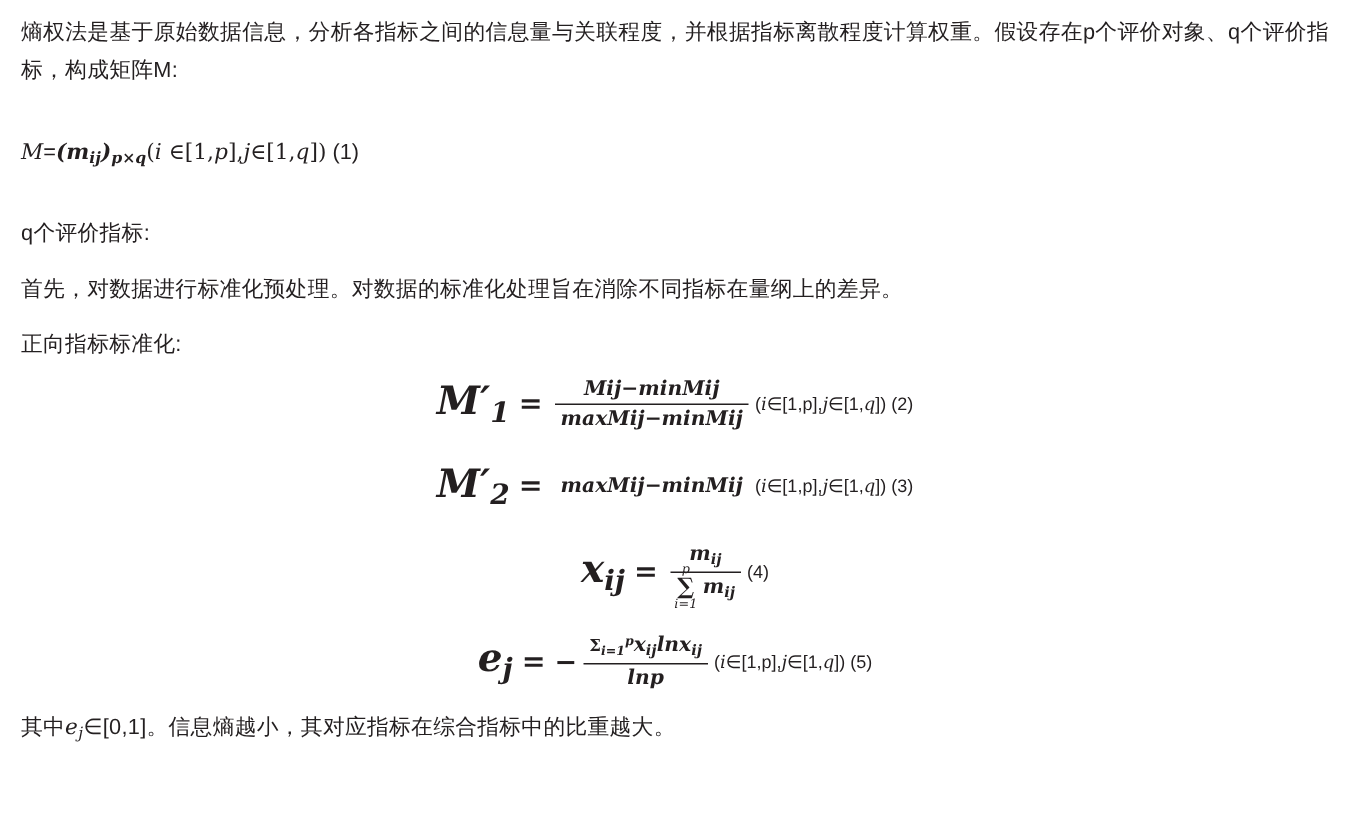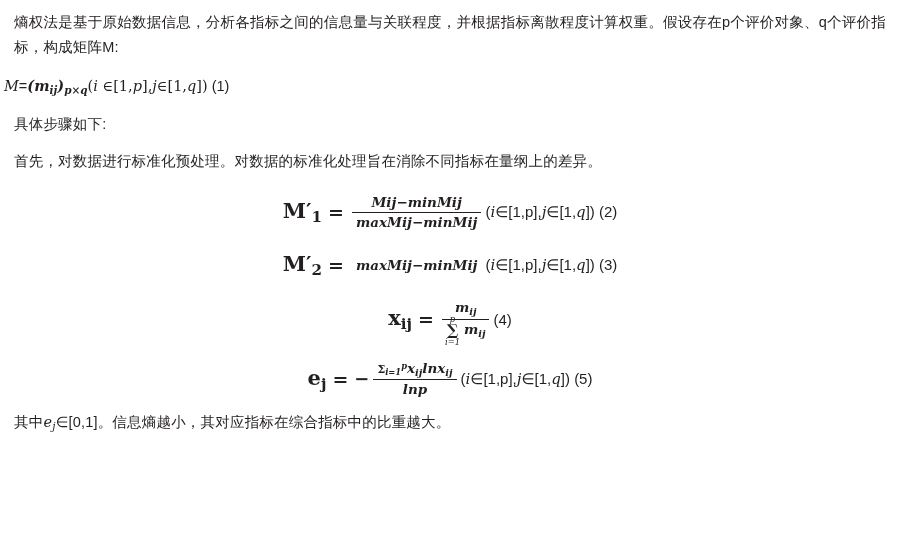--- a/index.html
+++ b/index.html
@@ -32,22 +32,22 @@
     margin: 0 14px 0 14px;
   }
   .p-intro {
     padding-top: 10px;
   }
   .spacer-sm { height: 12px; }
   .spacer-xs { height: 8px; }
 
   .eq-inline {
     font-size: 14.5px;
-    line-height: 20px;
-    margin: 4px;
+    line-height: 32px;
+    margin: 14px;
   }
   .eq-center {
     text-align: center;
     margin: 0;
   }
   .mathit {
     font-family: "DejaVu Serif", serif;
     font-style: italic;
   }
   .mathit-b {
@@ -64,22 +64,23 @@
     vertical-align: 0.5em;
   }
   
   .dispeq {
     display: inline-block;
     font-family: "DejaVu Serif", serif;
     font-size: 17px;
     vertical-align: middle;
   }
   .lhs {
-    font-weight: bold;
-    font-size: 21px;
+    font-style: italic;
+    font-weight: bold;
+    font-size: 26px;
     vertical-align: middle;
   }
   .eqsign {
     font-weight: bold;
     font-size: 19px;
     padding: 0 6px;
     vertical-align: middle;
   }
   .frac {
     display: inline-block;
@@ -97,21 +98,21 @@
     border-bottom: 1.3px solid #231f20;
   }
   .frac .den {
     display: block;
     padding: 1px 4px 0 4px;
   }
   .tail {
     font-family: "Liberation Sans", sans-serif;
     font-style: normal;
     font-weight: normal;
-    font-size: 15px;
+    font-size: 12px;
     vertical-align: middle;
     padding-left: 2px;
   }
   .tail .it { font-family: "DejaVu Serif", serif; font-style: italic; }
   .bigsum {
     display: inline-block;
     position: relative;
     font-size: 15px;
     font-style: normal;
     font-weight: bold;
@@ -160,28 +161,29 @@
   <p class="para block p-intro">熵权法是基于原始数据信息，分析各指标之间的信息量与关联程度，并根据指标离散程度计算权重。假设存在p个评价对象、q个评价指标，构成矩阵M:</p>
 
   <div class="spacer-sm"></div>
 
   <div class="block eq-inline">
     <span class="mathit">M</span><span>=</span><span class="mathit-b">(<span class="mathit-b">m<span class="sub">ij</span></span>)<span class="sub">p×q</span></span><span class="mathit" style="font-style:normal;">(<span class="mathit">i</span> ∈[1,<span class="mathit">p</span>],<span class="mathit">j</span>∈[1,<span class="mathit">q</span>])</span> <span>(1)</span>
   </div>
 
   <div class="spacer-xs"></div>
 
-  <p class="para block">具体步骤如下:</p>
+  <p class="para block">q个评价指标:</p>
 
   <div class="spacer-sm"></div>
 
   <p class="para block">首先，对数据进行标准化预处理。对数据的标准化处理旨在消除不同指标在量纲上的差异。</p>
 
   <div class="spacer-sm"></div>
 
+  <p class="para block">正向指标标准化:</p>
 
   <div class="spacer-xs"></div>
 
   <div class="eq-center">
     <span class="dispeq">
       <span class="lhs">M′<span class="sub">1</span></span><span class="eqsign">=</span><span class="frac"><span class="num">Mij−minMij</span><span class="den">maxMij−minMij</span></span><span class="tail">(<span class="it">i</span>∈[1,p],<span class="it">j</span>∈[1,<span class="it">q</span>]) <span>(2)</span></span>
     </span>
   </div>
 
   <div class="spacer-sm"></div>

